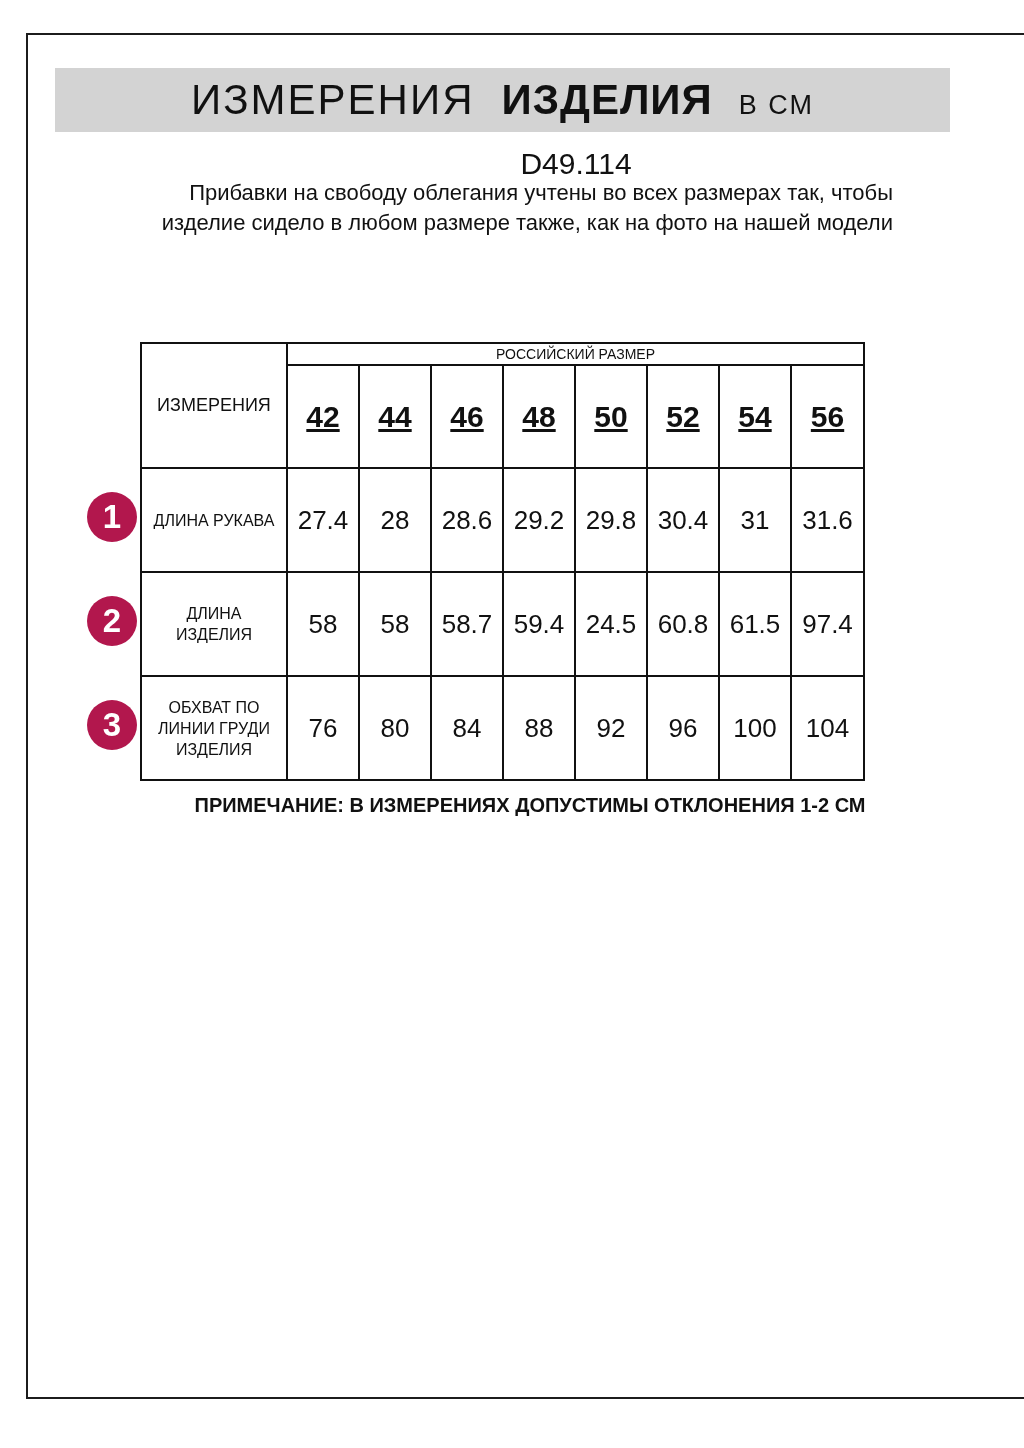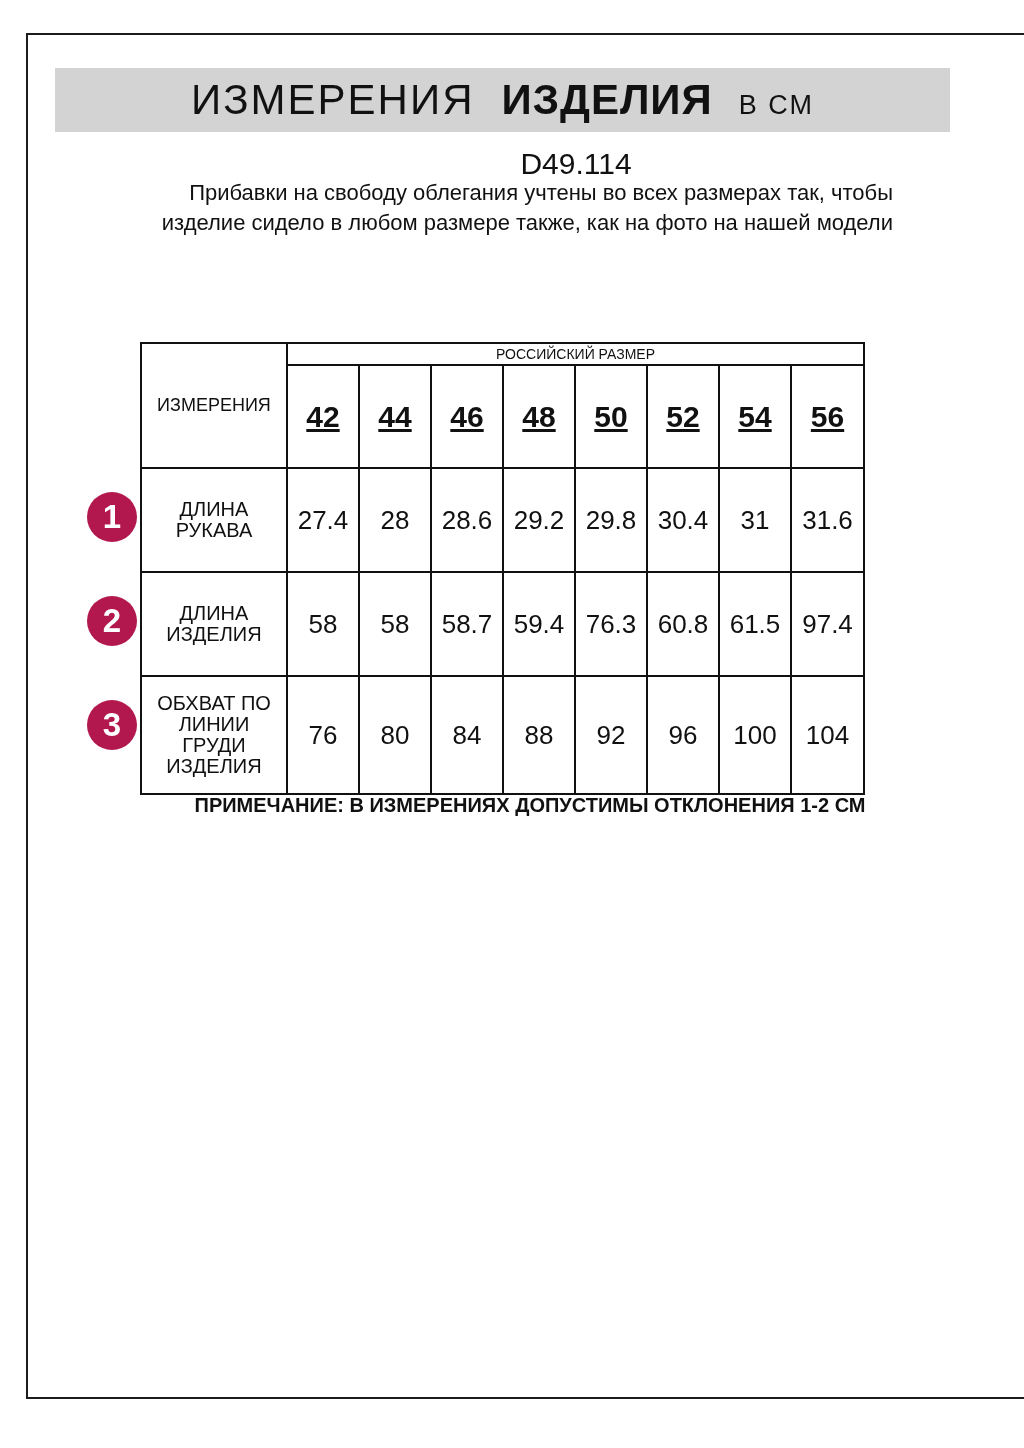--- a/index.html
+++ b/index.html
@@ -69,21 +69,21 @@
   td.group-header {
     height: 21px;
     font-size: 14px;
     line-height: 20px;
     padding: 0;
   }
   td.corner-header { font-size: 18px; }
   tr.sizes-row td { height: 103px; font-size: 30px; font-weight: 700; text-decoration: underline; }
   tr.data-row td { height: 104px; font-size: 26px; }
   tr.data-row td.row-label {
-    font-size: 20px;
+    font-size: 16px;
     line-height: 21px;
     white-space: pre-line;
     padding: 16px 6px;
   }
   
   .badge {
     position: absolute;
     left: 59px;
     width: 50px; height: 50px;
     border-radius: 50%;
@@ -156,21 +156,21 @@
           <td>31</td>
           <td>31.6</td>
         </tr>
         <tr class="data-row">
           <td class="row-label">ДЛИНА
 ИЗДЕЛИЯ</td>
           <td>58</td>
           <td>58</td>
           <td>58.7</td>
           <td>59.4</td>
-          <td>76.3</td>
+          <td>24.5</td>
           <td>60.8</td>
           <td>61.5</td>
           <td>97.4</td>
         </tr>
         <tr class="data-row">
           <td class="row-label">ОБХВАТ ПО
 ЛИНИИ ГРУДИ
 ИЗДЕЛИЯ</td>
           <td>76</td>
           <td>80</td>

